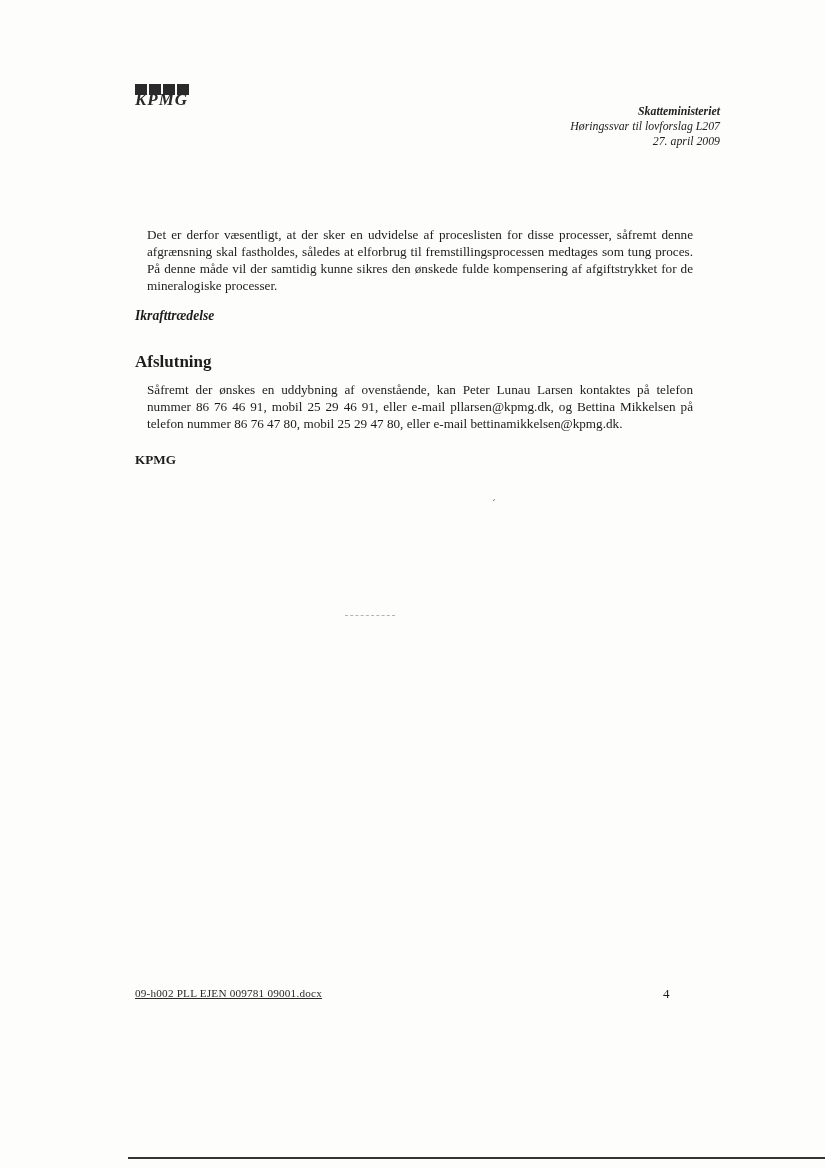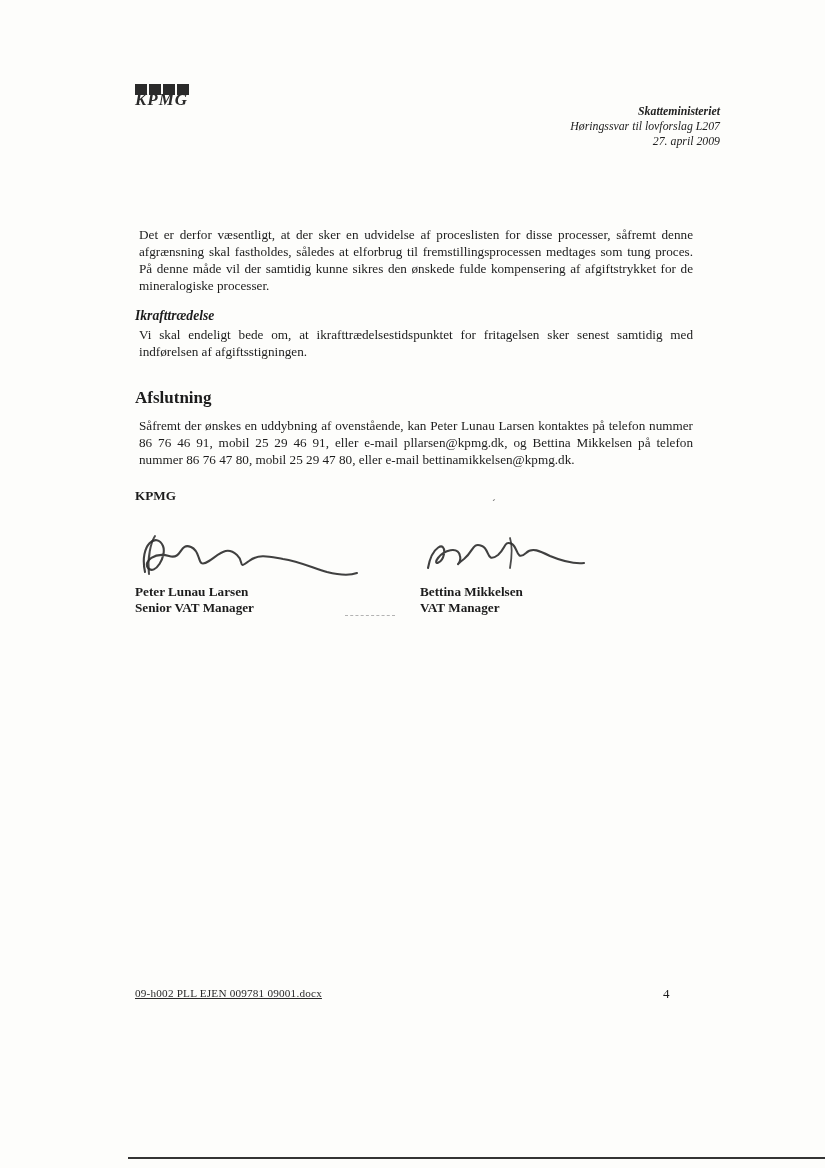--- a/index.html
+++ b/index.html
@@ -29,21 +29,21 @@
     position:absolute; right:140px; top:104px;
     text-align:right; font-style:italic; font-size:11.8px; line-height:15px;
     color:#222; font-weight:600;margin-left:26px;
   }
   .ref-block .l2, .ref-block .l3 { font-weight:500; }
 
   
   .content { position:absolute; left:135px; top:226px; width:558px; }
   .para {
     font-size:13.2px; line-height:17px; text-align:justify;
-    margin:0 0 10px 4px;
+    margin:0 0 10px 12px;
   }
   .h-italic {
     font-size:13.6px; font-weight:bold; font-style:italic;
     margin:14px 0 2px 0;
   }
   .h-bold {
     font-size:17px; font-weight:bold;
     margin:28px 0 9px 0;
   }
 
@@ -105,54 +105,28 @@
     <div class="l1">Skatteministeriet</div>
     <div class="l2">Høringssvar til lovforslag L207</div>
     <div class="l3">27. april 2009</div>
   </div>
 
   <div class="content">
 
     <p class="para">Det er derfor væsentligt, at der sker en udvidelse af proceslisten for disse processer, såfremt denne afgrænsning skal fastholdes, således at elforbrug til fremstillingsprocessen medtages som tung proces. På denne måde vil der samtidig kunne sikres den ønskede fulde kompensering af afgiftstrykket for de mineralogiske processer.</p>
 
     <div class="h-italic">Ikrafttrædelse</div>
-    <p class="para">Vi skal endeligt bede om, at ikrafttrædelsestidspunktet for fritagelsen sker senest samtidig med indførelsen af afgiftsstigningen.</p>
 
     <div class="h-bold">Afslutning</div>
     <p class="para">Såfremt der ønskes en uddybning af ovenstående, kan Peter Lunau Larsen kontaktes på telefon nummer 86 76 46 91, mobil 25 29 46 91, eller e-mail pllarsen@kpmg.dk, og Bettina Mikkelsen på telefon nummer 86 76 47 80, mobil 25 29 47 80, eller e-mail bettinamikkelsen@kpmg.dk.</p>
 
     <div class="closing">
       <div class="company">KPMG</div>
     </div>
 
-    <div class="sig-row">
-
-      <div class="sig-col-1">
-        <div class="sig-img">
-          <svg width="230" height="52" viewBox="0 0 230 52">
-            <path d="M10 44 C4 16 22 4 28 18 C32 28 20 48 13 40 C8 33 20 24 34 28 C48 32 44 14 56 19 C68 24 60 42 74 33 C86 25 92 18 102 27 C110 34 102 42 114 33 C124 25 136 29 148 31 C162 33 176 39 192 44 C204 47 214 48 222 45" fill="none" stroke="#2b2b2b" stroke-width="2.1" stroke-linecap="round" opacity="0.9"></path>
-            <path d="M14 46 C12 30 16 14 20 8" fill="none" stroke="#2b2b2b" stroke-width="2" stroke-linecap="round" opacity="0.85"></path>
-          </svg>
-        </div>
-        <div class="sig-name">Peter Lunau Larsen</div>
-        <div class="sig-title">Senior VAT Manager</div>
-      </div>
-
-      <div class="sig-col-2">
-        <div class="sig-img">
-          <svg width="170" height="52" viewBox="0 0 170 52">
-            <path d="M8 40 C12 18 26 12 24 26 C22 36 12 38 18 30 C24 22 38 18 40 28 C42 36 32 40 44 31 C54 23 52 14 62 18 C70 21 66 36 78 27 C86 20 84 12 92 16 C98 19 96 34 106 25 C112 19 120 23 130 28 C142 33 154 36 164 35" fill="none" stroke="#2b2b2b" stroke-width="2.1" stroke-linecap="round" opacity="0.9"></path>
-            <path d="M90 10 C92 16 92 28 90 40" fill="none" stroke="#2b2b2b" stroke-width="1.8" stroke-linecap="round" opacity="0.85"></path>
-          </svg>
-        </div>
-        <div class="sig-name">Bettina Mikkelsen</div>
-        <div class="sig-title">VAT Manager</div>
-      </div>
-
-    </div>
   </div>
 
   <div class="apostrophe">´</div>
   <div class="artifact-dash"></div>
   <div class="bottom-line"></div>
   <div class="corner-mark">s</div>
 
   <div class="footer-ref">09-h002 PLL EJEN 009781 09001.docx</div>
   <div class="page-number">4</div>
 

